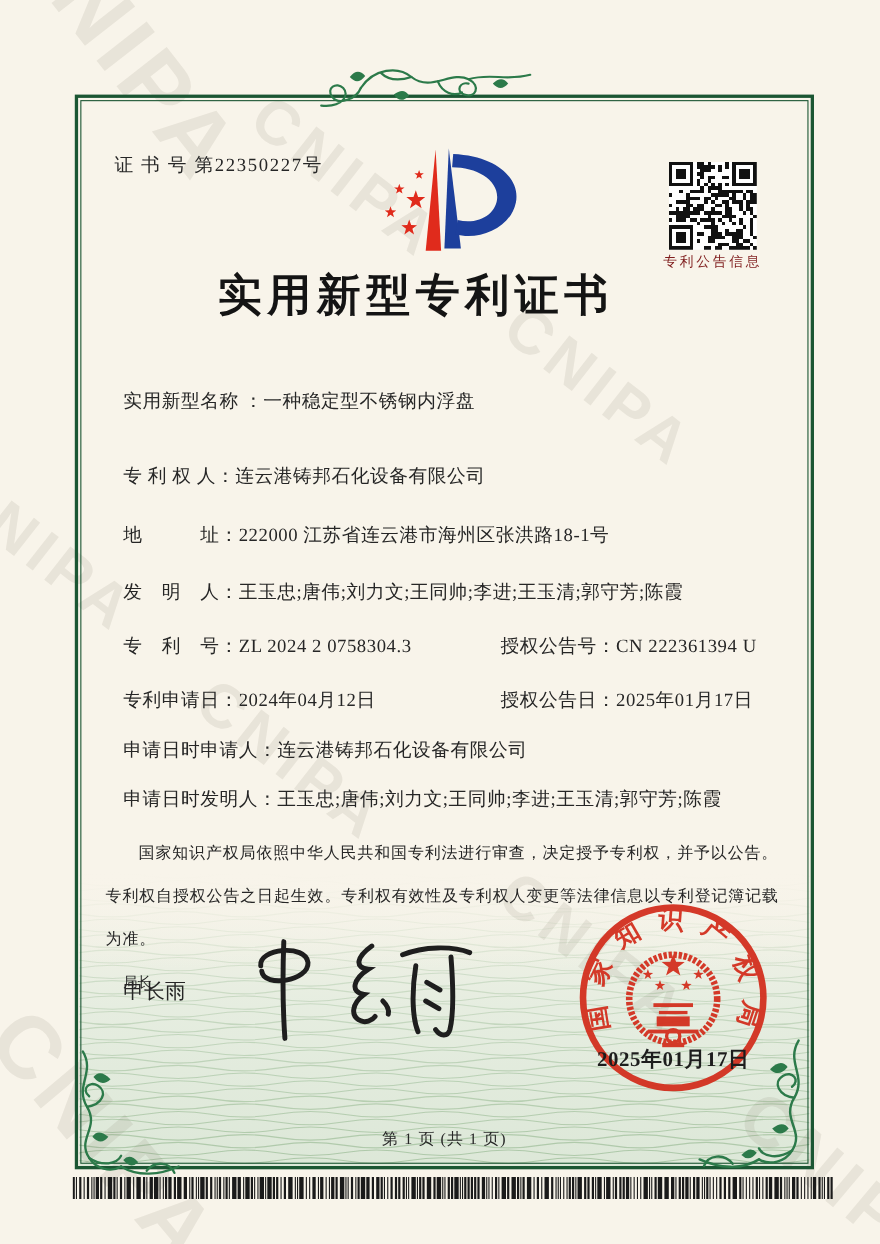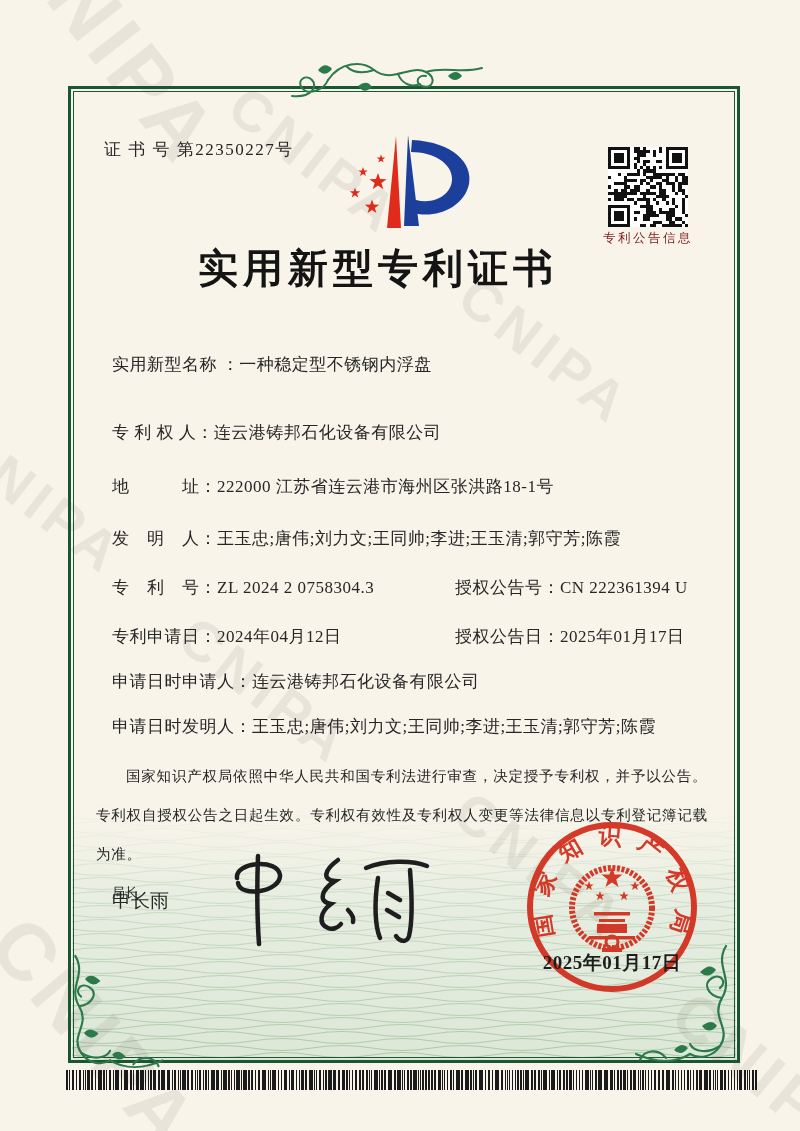--- a/index.html
+++ b/index.html
@@ -553,20 +553,21 @@
         <rect x="76" y="101" width="26" height="3"></rect>
         <rect x="74" y="106" width="30" height="9"></rect>
         <rect x="66" y="118" width="46" height="3.5"></rect>
         <rect x="79" y="130" width="20" height="4"></rect>
       </g>
       <circle cx="89" cy="124" r="6" fill="none" stroke="#d3301f" stroke-width="3"></circle>
     </g>
   </svg>
   <div class="seal-date">2025年01月17日</div>
 
+  <div class="footer">第 1 页 (共 1 页)</div>
 
   <svg class="barcode" id="barcode" width="694" height="20" viewBox="0 0 694 20" fill="#1a1a1a">
       <rect x="0" y="0" width="2" height="20"></rect>
       <rect x="3" y="0" width="1" height="20"></rect>
       <rect x="6" y="0" width="2" height="20"></rect>
       <rect x="10" y="0" width="1" height="20"></rect>
       <rect x="13" y="0" width="2" height="20"></rect>
       <rect x="17" y="0" width="1" height="20"></rect>
       <rect x="19" y="0" width="1" height="20"></rect>
       <rect x="21" y="0" width="3" height="20"></rect>

